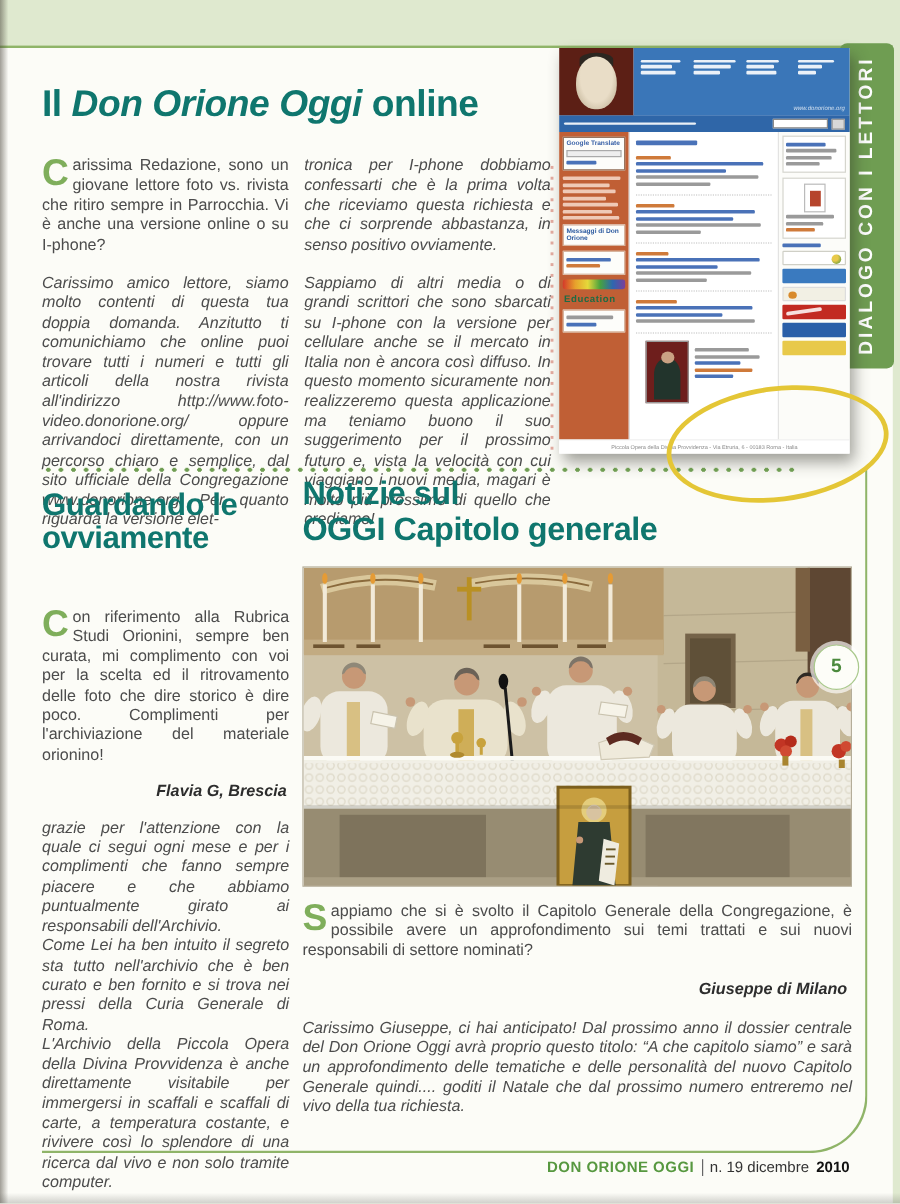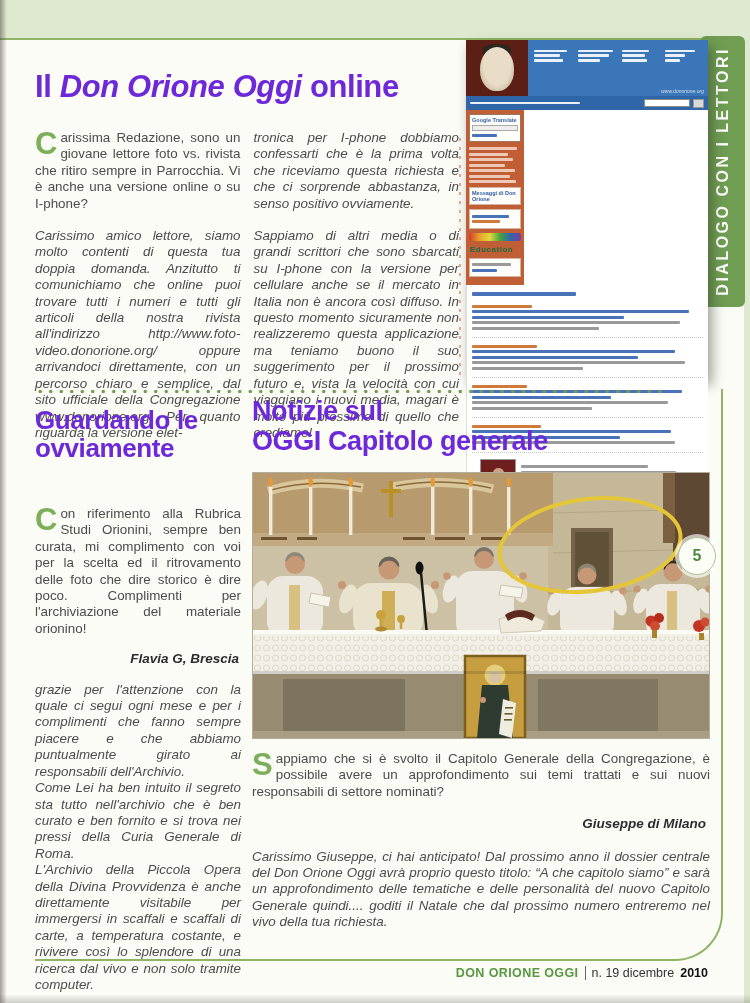--- a/index.html
+++ b/index.html
@@ -20,21 +20,21 @@
   .bottom-edge { position:absolute; left:0; bottom:0; width:100%; height:9px;
     background:linear-gradient(rgba(0,0,0,0), rgba(90,90,85,.28)); }
 
   
   .tab { position:absolute; left:700px; top:36px; width:45px; height:271px;
     background:#6f9d52; border-radius:6px; display:flex; align-items:center; justify-content:center; }
   .tab span { writing-mode:vertical-rl; transform:rotate(180deg);
     color:#fff; font-weight:bold; font-size:16px; letter-spacing:2.5px; white-space:nowrap; }
 
   
-  h1,h2 { color:#6d28d9; font-weight:bold; letter-spacing:-0.4px; }
+  h1,h2 { color:#0f766e; font-weight:bold; letter-spacing:-0.4px; }
   .body-txt { font-size:13.4px; line-height:16.4px; color:#4c4c4c; text-align:justify; }
   .ital { font-style:italic; }
   .m0 { margin:0; }
   .gap { margin-bottom:16px; }
   .dropcap { float:left; font-size:31px; line-height:26px; font-weight:bold;
     color:#7fae5b; padding-right:3px; margin-top:1px; }
   .sig { text-align:right; font-weight:bold; font-style:italic; color:#2d2d2d;
     font-size:13.5px; margin:14px 2px 14px 0; }
 
   
@@ -60,21 +60,21 @@
     background:radial-gradient(ellipse at 50% 38%, #e9ddc7 55%, #b3a386); }
   .web-face .hair { position:absolute; left:17px; top:4px; width:28px; height:11px;
     border-radius:50% 50% 0 0; background:#2c2620; }
   .web-nav { flex:1; background:#3a76b8; padding:7px 6px 2px 6px;
     display:grid; grid-template-columns:repeat(4,1fr); gap:1px 7px; align-content:start; position:relative; }
   .web-url { position:absolute; right:4px; bottom:2px; color:rgba(255,255,255,.75);
     font-size:5px; font-style:italic; }
   .web-subbar { height:14px; background:#2f66a8; display:flex; align-items:center; padding:0 4px; }
   .web-search { margin-left:auto; width:46px; height:8px; background:#fff; border:1px solid #8a8a8a; }
   .web-search-btn { width:11px; height:9px; background:#d8d8d8; border:1px solid #999; margin-left:3px; }
-  .web-body { display:flex; height:256px;flex-direction:column; }
+  .web-body { display:flex; height:256px; }
   .web-side { width:58px; background:#c05f35; padding:4px 3px; }
   .wt-box { background:#fdfdfa; border:1px solid #97755f; padding:2px; margin-bottom:5px; }
   .wt-label { font-size:5.5px; color:#3a62a8; font-weight:bold; }
   .wt-select { height:6px; background:#eee; border:1px solid #aaa; margin:2px 0; }
   .web-banner { background:#fdfdfa; border:1px solid #d7b49e; padding:2px; margin:4px 0; }
   .wb-label { font-size:5.5px; color:#2c5aa0; font-weight:bold; }
   .rainbow { height:8px; margin:4px 0; border-radius:2px;
     background:linear-gradient(90deg,#d43a2a,#e7a12c,#e5d93a,#47a23f,#2e66b0,#7a3f9b); }
   .edu { font-size:8px; font-weight:bold; color:#1e6b44; letter-spacing:.5px; margin:4px 1px; }
   .web-main { flex:1; background:#fff; border-left:1px solid #ddd; padding:4px 5px; position:relative; }

